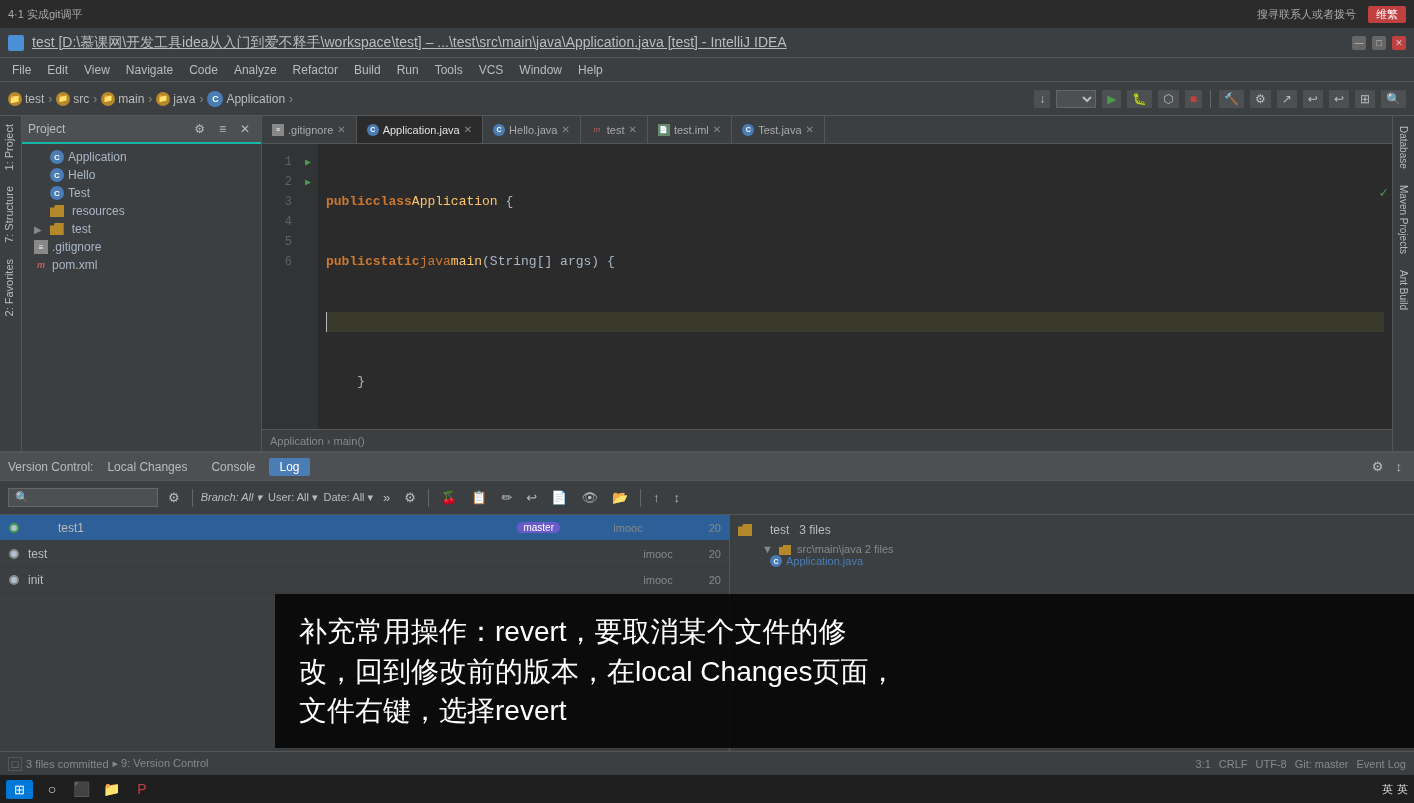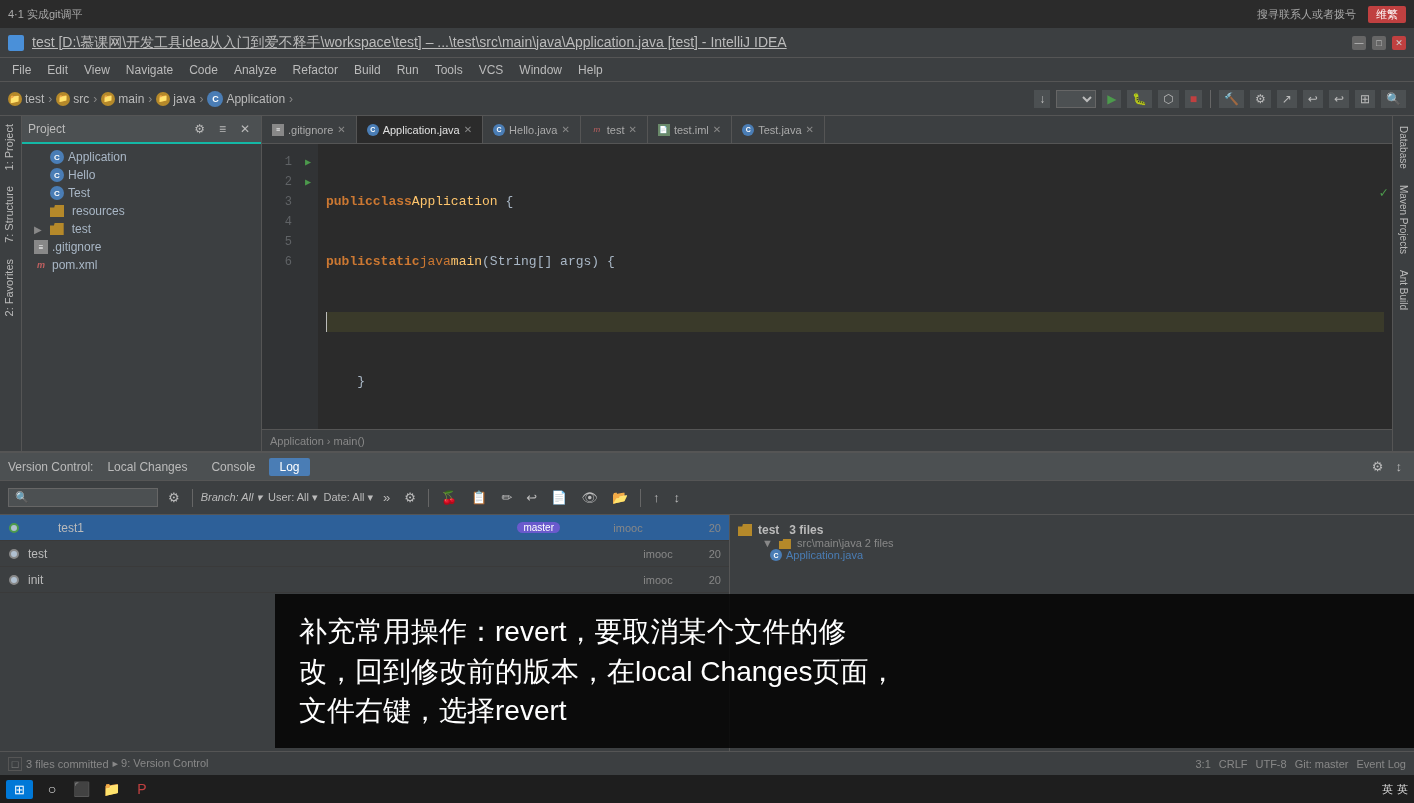--- a/index.html
+++ b/index.html
@@ -321,21 +321,21 @@
     .commit-branch { background: #6a5acd; color: #fff; padding: 0 6px; border-radius: 10px; font-size: 10px; }
     .commit-author { color: #888; font-size: 11px; width: 60px; text-align: center; }
     .commit-date { color: #888; font-size: 11px; width: 25px; text-align: right; }
 
     
     .commit-detail {
       flex: 1;
       padding: 8px;
       overflow: auto;
     }
-    .detail-header { color: #bbb; font-size: 12px; font-weight: bold; display: flex; align-items: center; gap: 6px; }
+    .detail-header { color: #bbb; font-size: 12px; font-weight: normal; margin-bottom: 6px; display: flex; align-items: center; gap: 18px; }
     .detail-folder { color: #b5892a; font-size: 11px; margin-left: 12px; }
     .detail-path { color: #888; font-size: 11px; margin-left: 24px; }
     .detail-file { color: #4a7db5; font-size: 11px; margin-left: 32px; display: flex; align-items: center; gap: 4px; }
     .detail-file-icon { width: 12px; height: 12px; border-radius: 50%; background: #4a7db5; color: #fff; font-size: 7px; display: inline-flex; align-items: center; justify-content: center; font-weight: bold; }
 
     
     .subtitle-overlay {
       position: fixed;
       bottom: 55px;
       left: 275px;

